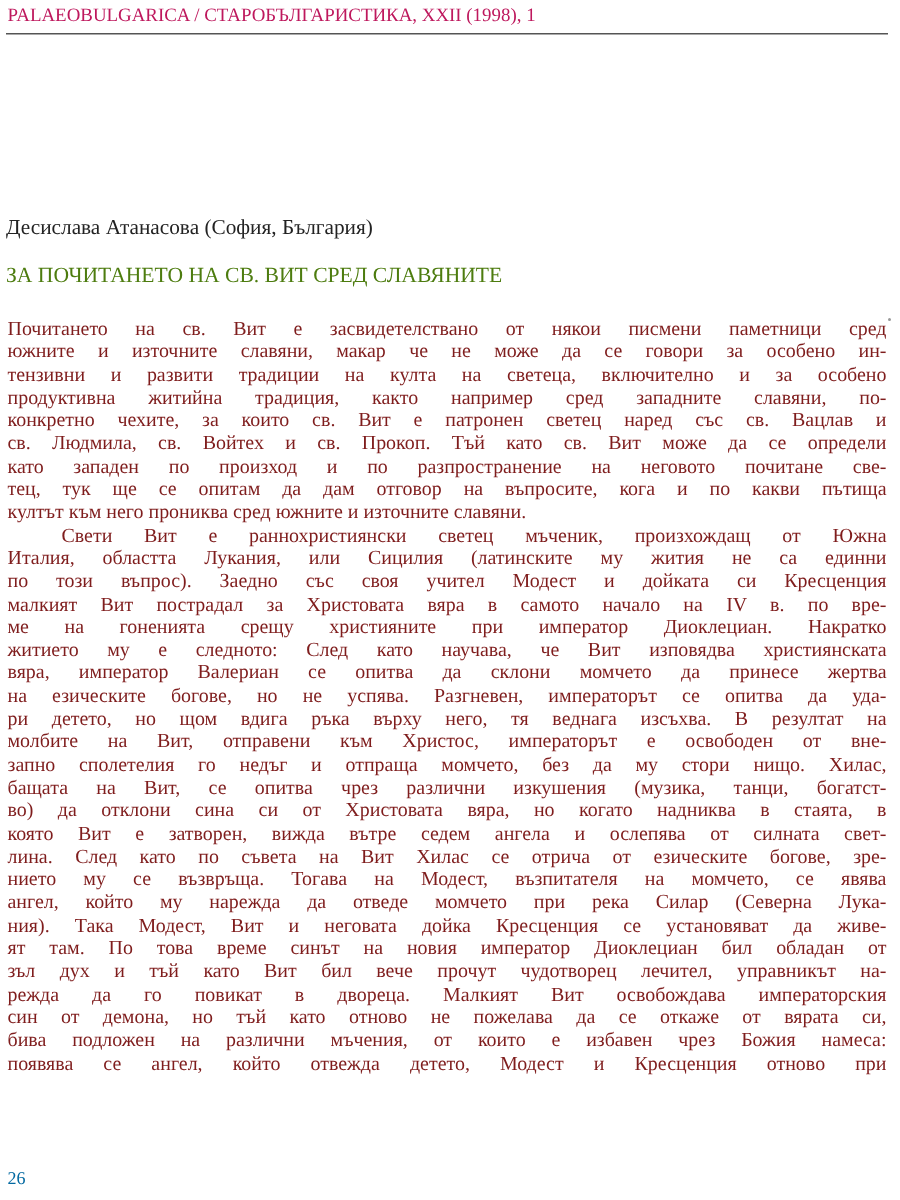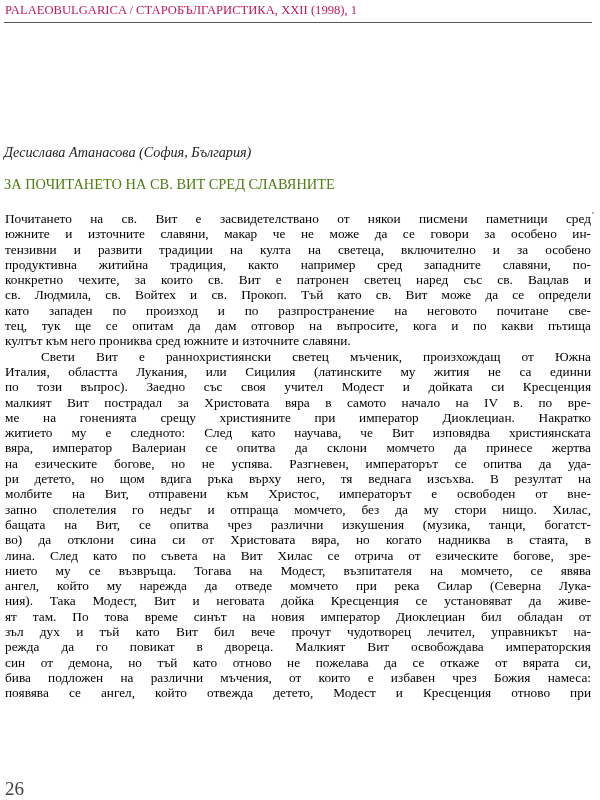--- a/index.html
+++ b/index.html
@@ -30,21 +30,20 @@
       top: 22px;
       width: 588px;
       height: 0;
       border-top: 1px solid #555;
     }
     .author {
       position: absolute;
       left: 4px;
       top: 144px;
       font-size: 14.2px;
-      font-style: italic;
       white-space: nowrap;
       color: #222;
     }
     .title {
       position: absolute;
       left: 4px;
       top: 176px;
       font-size: 14.4px;
       white-space: nowrap;
       color: #4d7c0f;
@@ -56,34 +55,34 @@
       width: 586px;
     }
     .line {
       display: block;
       height: 15.3px;
       line-height: 15.3px;
       font-size: 13.3px;
       white-space: nowrap;
       text-align: justify;
       text-align-last: justify;
-      color: #000000;
+      color: #7f1d1d;
     }
     .line.indent {
       padding-left: 36px;
     }
     .line.last {
       text-align-last: left;
     }
     .page-number {
       position: absolute;
       left: 5px;
       top: 778px;
-      font-size: 19px;
-      color: #404040;
+      font-size: 12px;
+      color: #0369a1;
     }
     .speck {
       position: absolute;
       right: 6px;
       top: 212px;
       width: 2px;
       height: 2px;
       background: #999;
       border-radius: 1px;
     }
@@ -115,20 +114,21 @@
     <span class="line">малкият Вит пострадал за Христовата вяра в самото начало на IV в. по вре-</span>
     <span class="line">ме на гоненията срещу християните при император Диоклециан. Накратко</span>
     <span class="line">житието му е следното: След като научава, че Вит изповядва християнската</span>
     <span class="line">вяра, император Валериан се опитва да склони момчето да принесе жертва</span>
     <span class="line">на езическите богове, но не успява. Разгневен, императорът се опитва да уда-</span>
     <span class="line">ри детето, но щом вдига ръка върху него, тя веднага изсъхва. В резултат на</span>
     <span class="line">молбите на Вит, отправени към Христос, императорът е освободен от вне-</span>
     <span class="line">запно сполетелия го недъг и отпраща момчето, без да му стори нищо. Хилас,</span>
     <span class="line">бащата на Вит, се опитва чрез различни изкушения (музика, танци, богатст-</span>
     <span class="line">во) да отклони сина си от Христовата вяра, но когато надниква в стаята, в</span>
+    <span class="line">която Вит е затворен, вижда вътре седем ангела и ослепява от силната свет-</span>
     <span class="line">лина. След като по съвета на Вит Хилас се отрича от езическите богове, зре-</span>
     <span class="line">нието му се възвръща. Тогава на Модест, възпитателя на момчето, се явява</span>
     <span class="line">ангел, който му нарежда да отведе момчето при река Силар (Северна Лука-</span>
     <span class="line">ния). Така Модест, Вит и неговата дойка Кресценция се установяват да живе-</span>
     <span class="line">ят там. По това време синът на новия император Диоклециан бил обладан от</span>
     <span class="line">зъл дух и тъй като Вит бил вече прочут чудотворец лечител, управникът на-</span>
     <span class="line">режда да го повикат в двореца. Малкият Вит освобождава императорския</span>
     <span class="line">син от демона, но тъй като отново не пожелава да се откаже от вярата си,</span>
     <span class="line">бива подложен на различни мъчения, от които е избавен чрез Божия намеса:</span>
     <span class="line">появява се ангел, който отвежда детето, Модест и Кресценция отново при</span>

